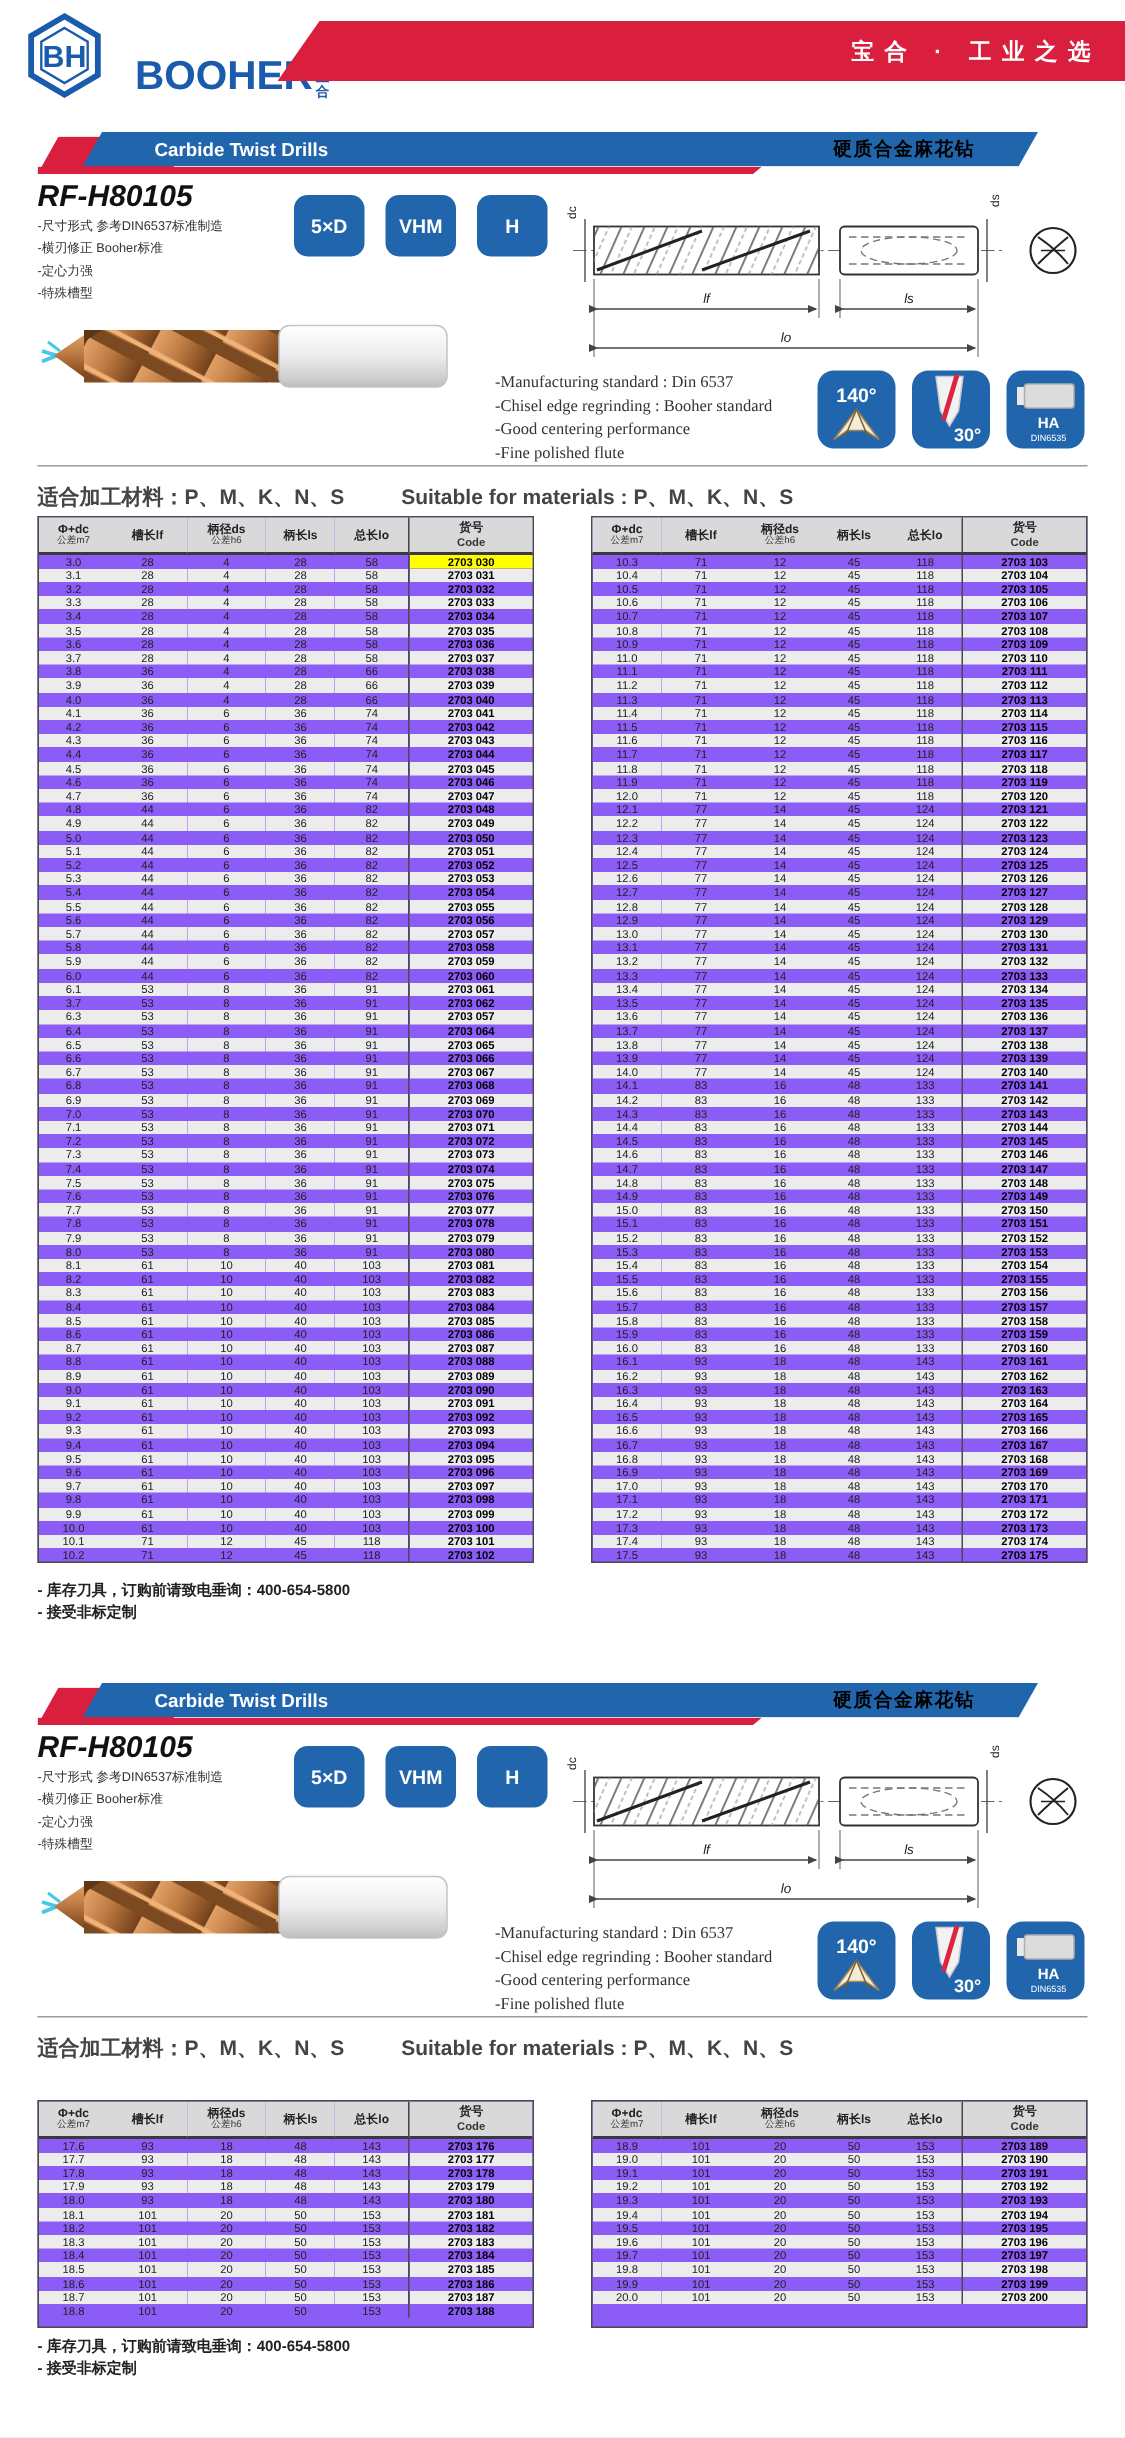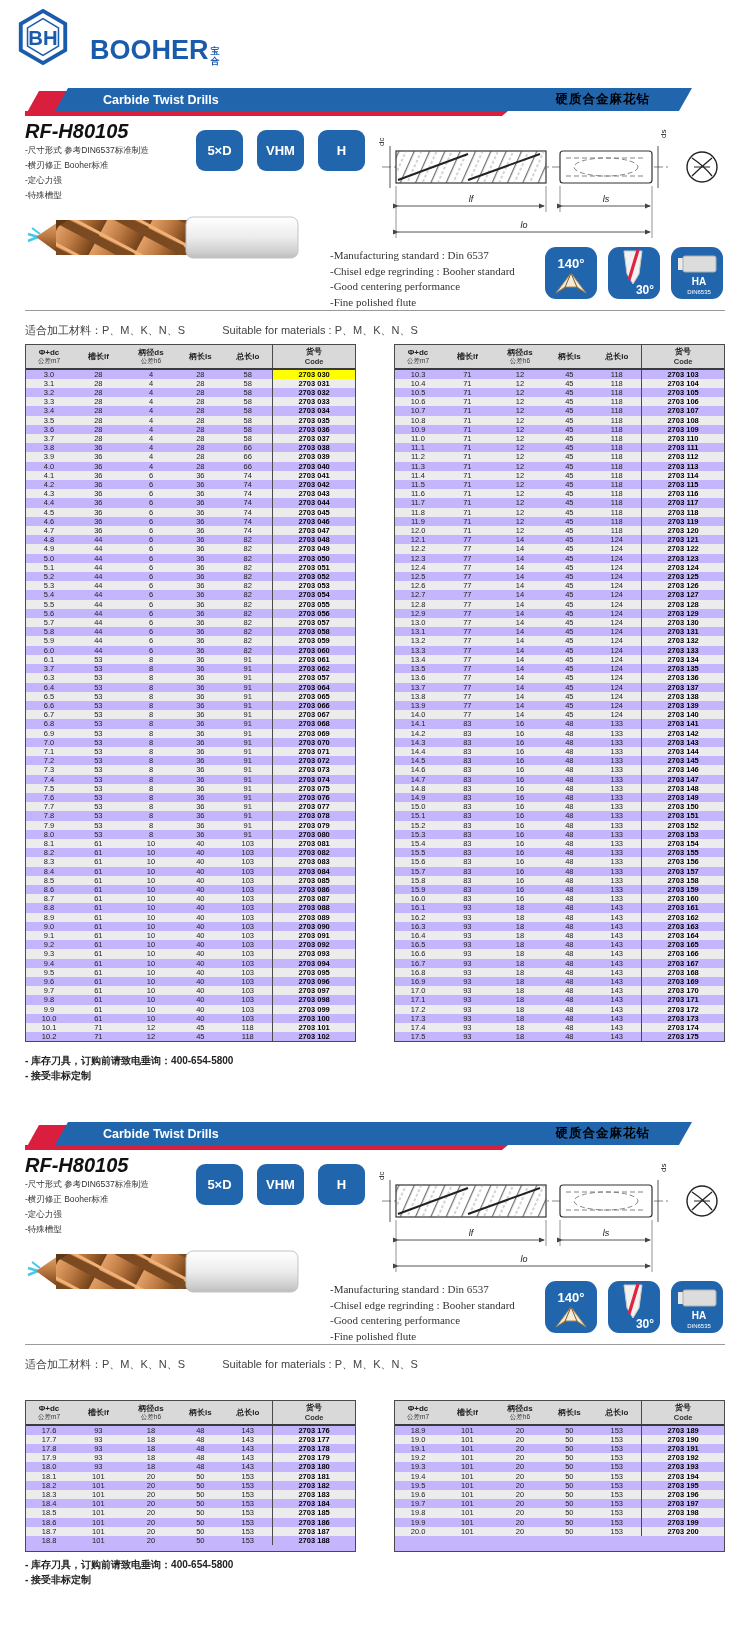--- a/index.html
+++ b/index.html
@@ -43,25 +43,25 @@
 
   .drillimg { position:absolute; left:24px; top:126px; }
 
   .enfeat { position:absolute; left:330px; top:168px; }
   .enfeat div { font-size:11px; color:#333; line-height:15.5px;font-family:Liberation Serif, serif; }
 
   .iconrow { position:absolute; left:544px; top:166px; display:flex; gap:9px; align-items:flex-end; }
 
   .divider { position:absolute; left:25px; top:230px; width:700px; height:0; border-top:1px solid #9a9a9a; }
 
-  .materials { position:absolute; left:25px; top:243px; font-size:11px; color:#444; }
+  .materials { position:absolute; left:25px; top:243px; font-size:14px; color:#444;font-weight:bold; }
   .materials .en { margin-left:34px; }
 
   
-  .tblwrap { position:absolute; border:1.5px solid #4a4a4a; background:#c4b5fd; }
+  .tblwrap { position:absolute; border:1.5px solid #4a4a4a; background:#8b5cf6; }
   .t-left  { left:25px;  width:331px; }
   .t-right { left:394px; width:331px; }
   .sec1 .tblwrap { top:264px; }
   .sec2 .tblwrap { top:286px; height:152px; overflow:hidden; }
   table { border-collapse:collapse; width:100%; table-layout:fixed; }
   col.c1{width:14%} col.c2{width:16%} col.c3{width:16%} col.c4{width:14%} col.c5{width:15%} col.c6{width:25%}
   thead th { background:#d9d9d9; font-size:8px; font-weight:bold; color:#222; border-bottom:2px solid #3a3a3a;
              padding:2px 0 2px 0; line-height:1.2; text-align:center; }
   thead th .sub { display:block; font-size:6.5px; font-weight:normal; color:#333; }
   thead th.code { border-left:1.3px solid #4a4a4a; }
@@ -88,20 +88,23 @@
       <svg width="58" height="58" viewBox="0 0 60 60">
         <polygon points="30,3 53,16.5 53,43.5 30,57 7,43.5 7,16.5" fill="none" stroke="#1a5cab" stroke-width="4"></polygon>
         <polygon points="30,11 46,20.5 46,39.5 30,49 14,39.5 14,20.5" fill="none" stroke="#1a5cab" stroke-width="1.6"></polygon>
         <text x="30" y="38" text-anchor="middle" font-size="21" font-weight="bold" fill="#1a5cab">BH</text>
       </svg>
       <span class="brandname">BOOHER</span>
       <span class="brandcn">
         <span>宝</span>
         <span>合</span>
       </span>
+    </div>
+    <div class="banner">
+      <span>宝合 · 工业之选</span>
     </div>
   </div>
 
   <div class="section sec1">
     <div class="secbar-red"></div>
     <div class="secbar-line"></div>
     <div class="secbar-blue">
       <span class="en">Carbide Twist Drills</span>
       <span class="cn">硬质合金麻花钻</span>
     </div>

